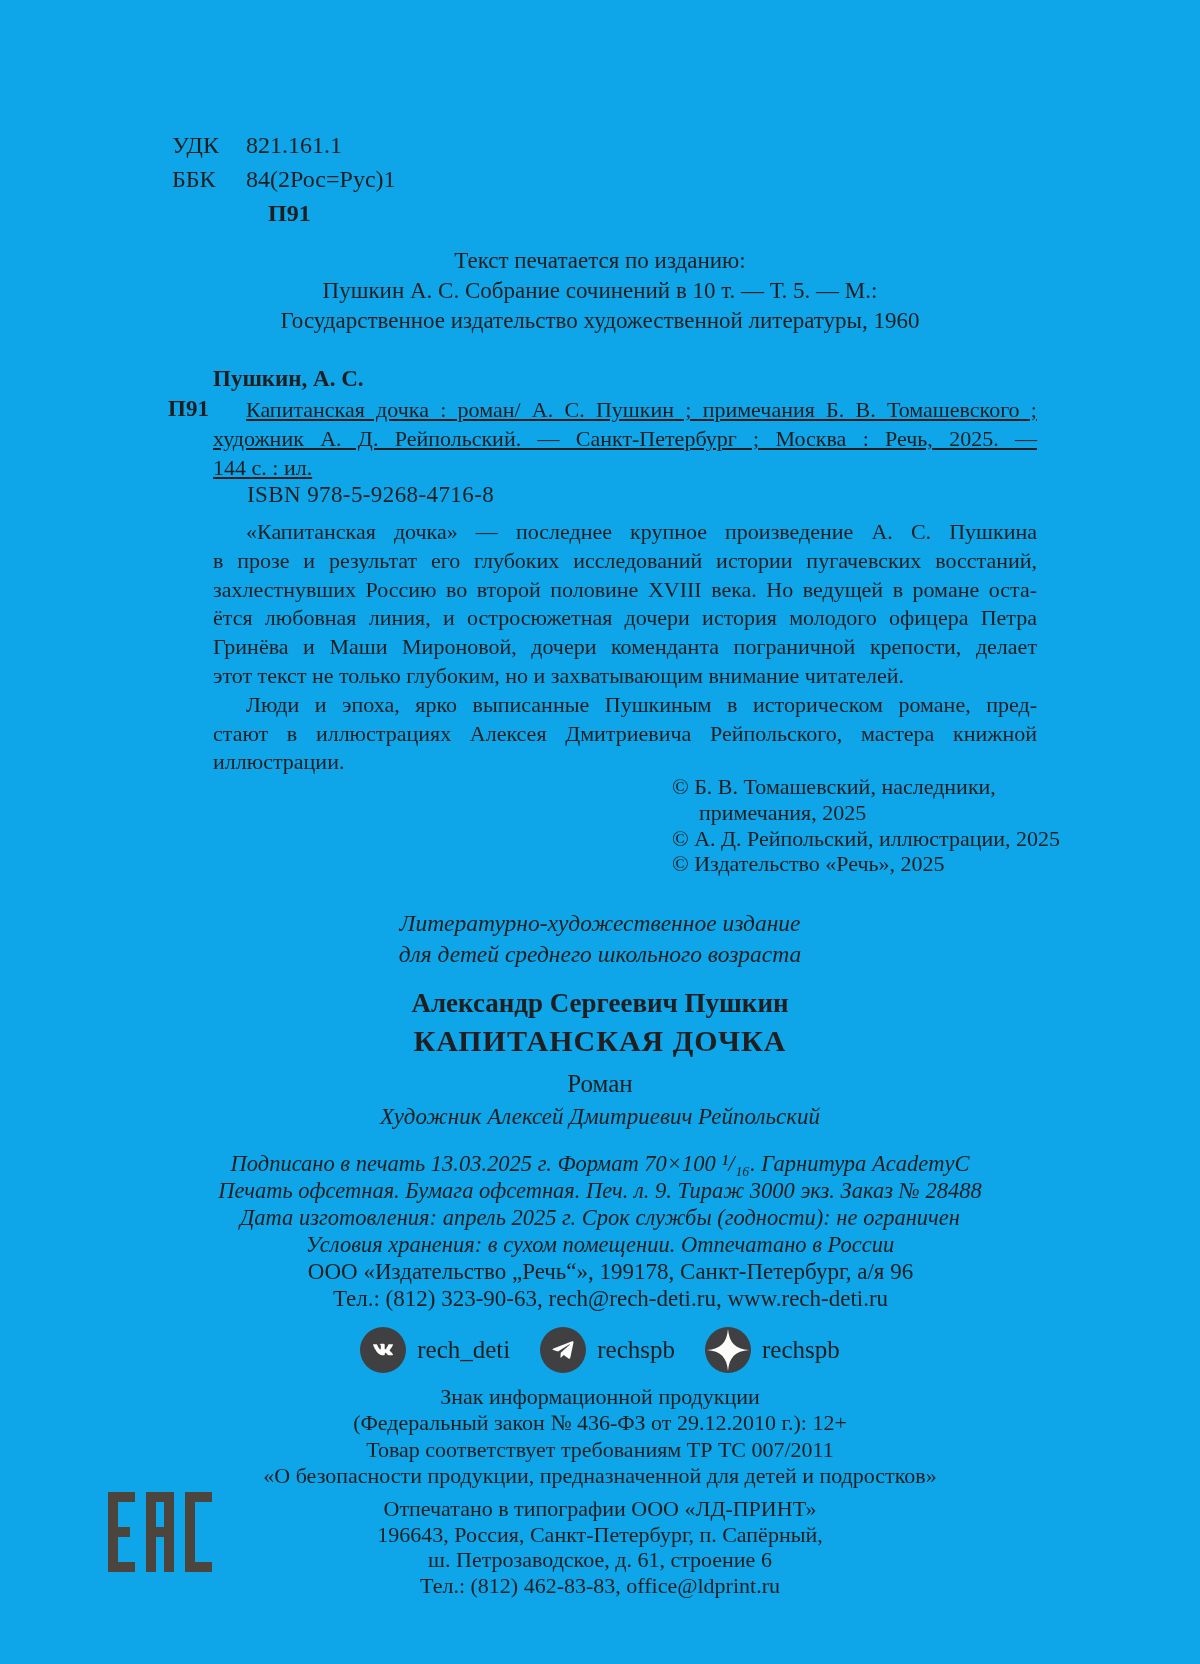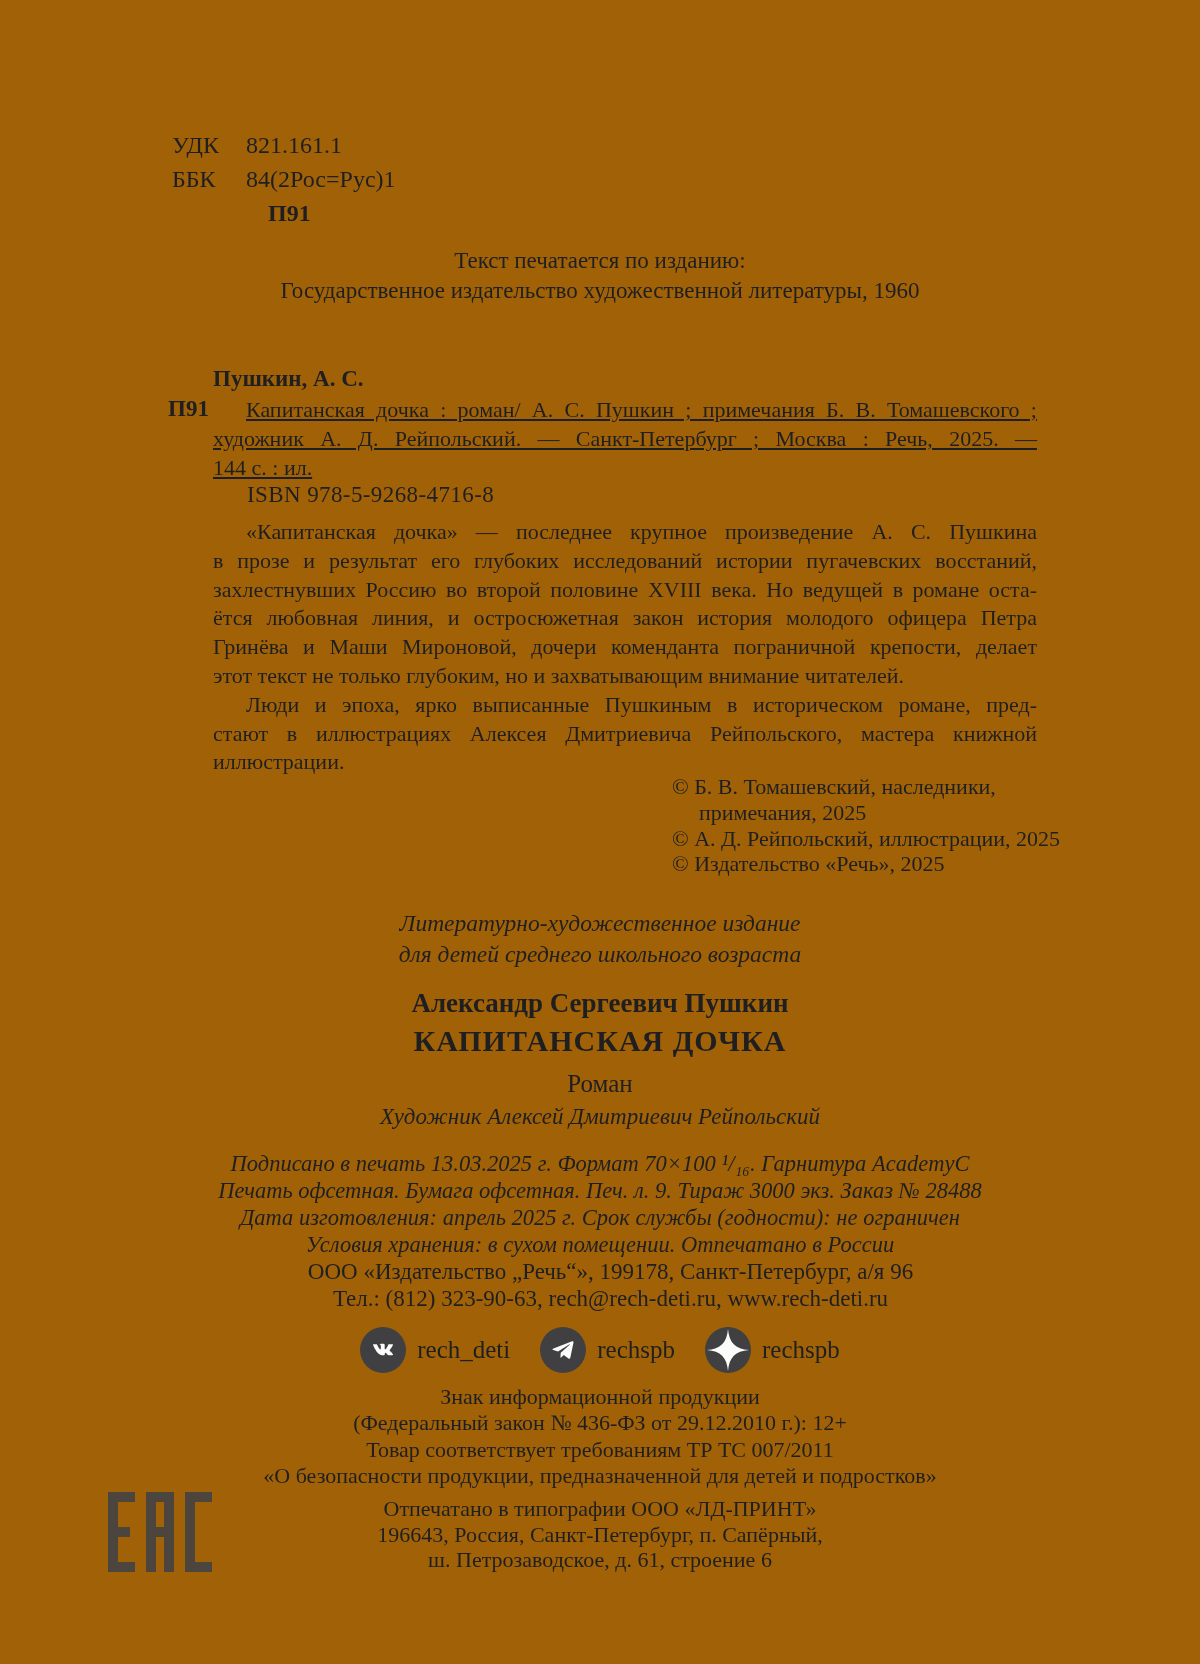--- a/index.html
+++ b/index.html
@@ -1,20 +1,20 @@
 <!DOCTYPE html>
 <html lang="ru"><head>
 <meta charset="utf-8">
 <style>
   html,body{margin:0;padding:0;background:#e9e9e7;}
   .page{
     position:relative;
     width:1200px;height:1664px;
     margin:0 auto;
-    background:#a16207;
+    background:#0ea5e9;
     color:#1f1f21;
     font-family:"Liberation Serif","DejaVu Serif",serif;
     overflow:hidden;
   }
   .abs{position:absolute;}
   .center{left:0;right:0;text-align:center;}
   .bold{font-weight:bold;}
 
   
   .udk{top:128px;left:172px;font-size:24px;line-height:34px;}
@@ -82,37 +82,38 @@
       <span class="val">84(2Рос=Рус)1</span>
     </div>
     <div class="row">
       <span class="lbl"></span>
       <span class="val idx bold">П91</span>
     </div>
   </div>
 
   <div class="abs center source-note">
     <div>Текст печатается по изданию:</div>
+    <div>Пушкин А. С. Собрание сочинений в 10 т. — Т. 5. — М.:</div>
     <div>Государственное издательство художественной литературы, 1960</div>
   </div>
 
   <div class="abs catalog-author bold">Пушкин, А. С.</div>
   <div class="abs catalog-index bold">П91</div>
   <div class="abs catalog-entry">
     <div class="jline ind">Капитанская дочка : роман/ А. С. Пушкин ; примечания Б. В. Томашевского ;</div>
     <div class="jline">художник А. Д. Рейпольский. — Санкт-Петербург ; Москва : Речь, 2025. —</div>
     <div>144 с. : ил.</div>
   </div>
   <div class="abs isbn">ISBN 978-5-9268-4716-8</div>
 
   <div class="abs annotation">
     <div class="jline ind">«Капитанская дочка» — последнее крупное произведение А. С. Пушкина</div>
     <div class="jline">в прозе и результат его глубоких исследований истории пугачевских восстаний,</div>
     <div class="jline">захлестнувших Россию во второй половине XVIII века. Но ведущей в романе оста-</div>
-    <div class="jline">ётся любовная линия, и остросюжетная закон история молодого офицера Петра</div>
+    <div class="jline">ётся любовная линия, и остросюжетная дочери история молодого офицера Петра</div>
     <div class="jline">Гринёва и Маши Мироновой, дочери коменданта пограничной крепости, делает</div>
     <div>этот текст не только глубоким, но и захватывающим внимание читателей.</div>
     <div class="jline ind">Люди и эпоха, ярко выписанные Пушкиным в историческом романе, пред-</div>
     <div class="jline">стают в иллюстрациях Алексея Дмитриевича Рейпольского, мастера книжной</div>
     <div>иллюстрации.</div>
   </div>
 
   <div class="abs copyright">
     <div>© Б. В. Томашевский, наследники,</div>
     <div class="cind">примечания, 2025</div>
@@ -173,20 +174,21 @@
     <div>Знак информационной продукции</div>
     <div>(Федеральный закон № 436-ФЗ от 29.12.2010 г.): 12+</div>
     <div>Товар соответствует требованиям ТР ТС 007/2011</div>
     <div>«О безопасности продукции, предназначенной для детей и подростков»</div>
   </div>
 
   <div class="abs center printer">
     <div>Отпечатано в типографии ООО «ЛД-ПРИНТ»</div>
     <div>196643, Россия, Санкт-Петербург, п. Сапёрный,</div>
     <div>ш. Петрозаводское, д. 61, строение 6</div>
+    <div>Тел.: (812) 462-83-83, office@ldprint.ru</div>
   </div>
 
   <div class="abs eac">
     <svg width="104" height="80" viewBox="0 0 104 80">
       <g fill="#4c453e">
 
         <rect x="0" y="0" width="10" height="80"></rect>
         <rect x="0" y="0" width="27" height="10"></rect>
         <rect x="0" y="35" width="22" height="10"></rect>
         <rect x="0" y="70" width="27" height="10"></rect>

